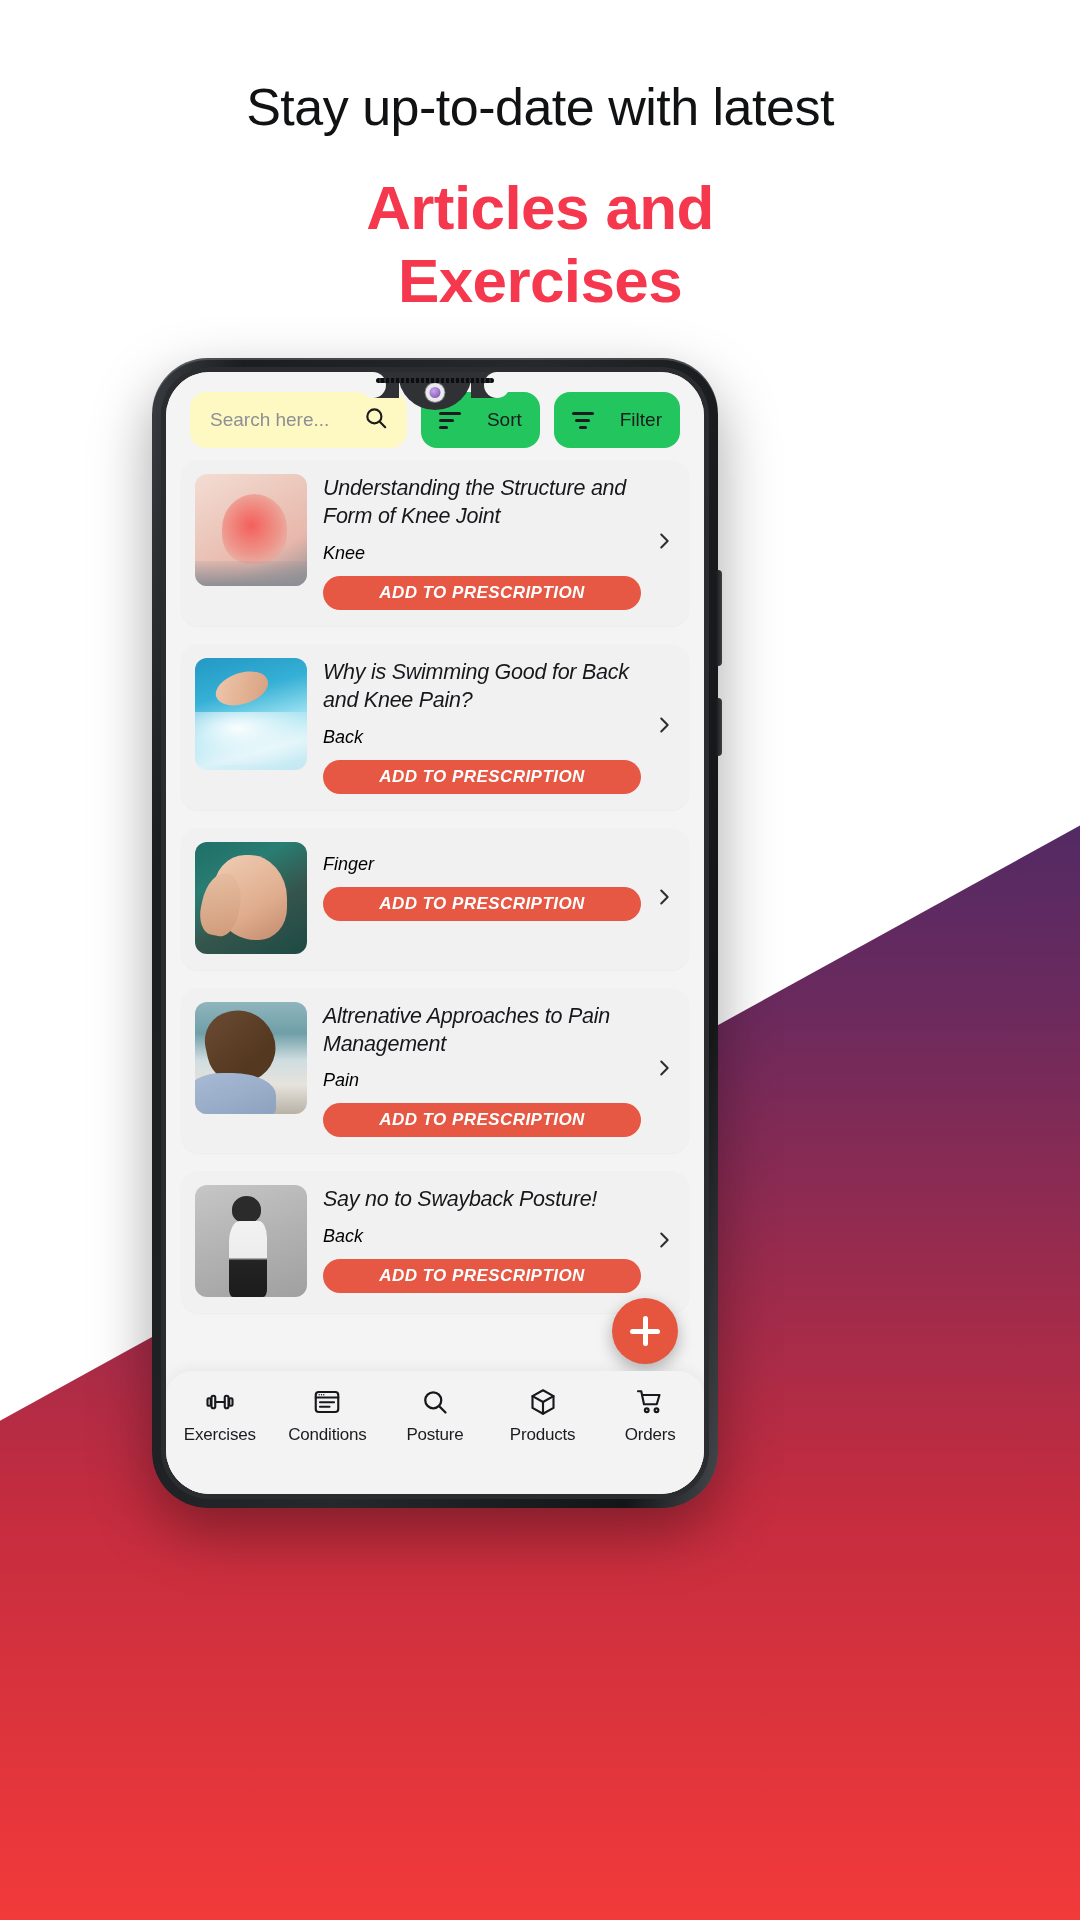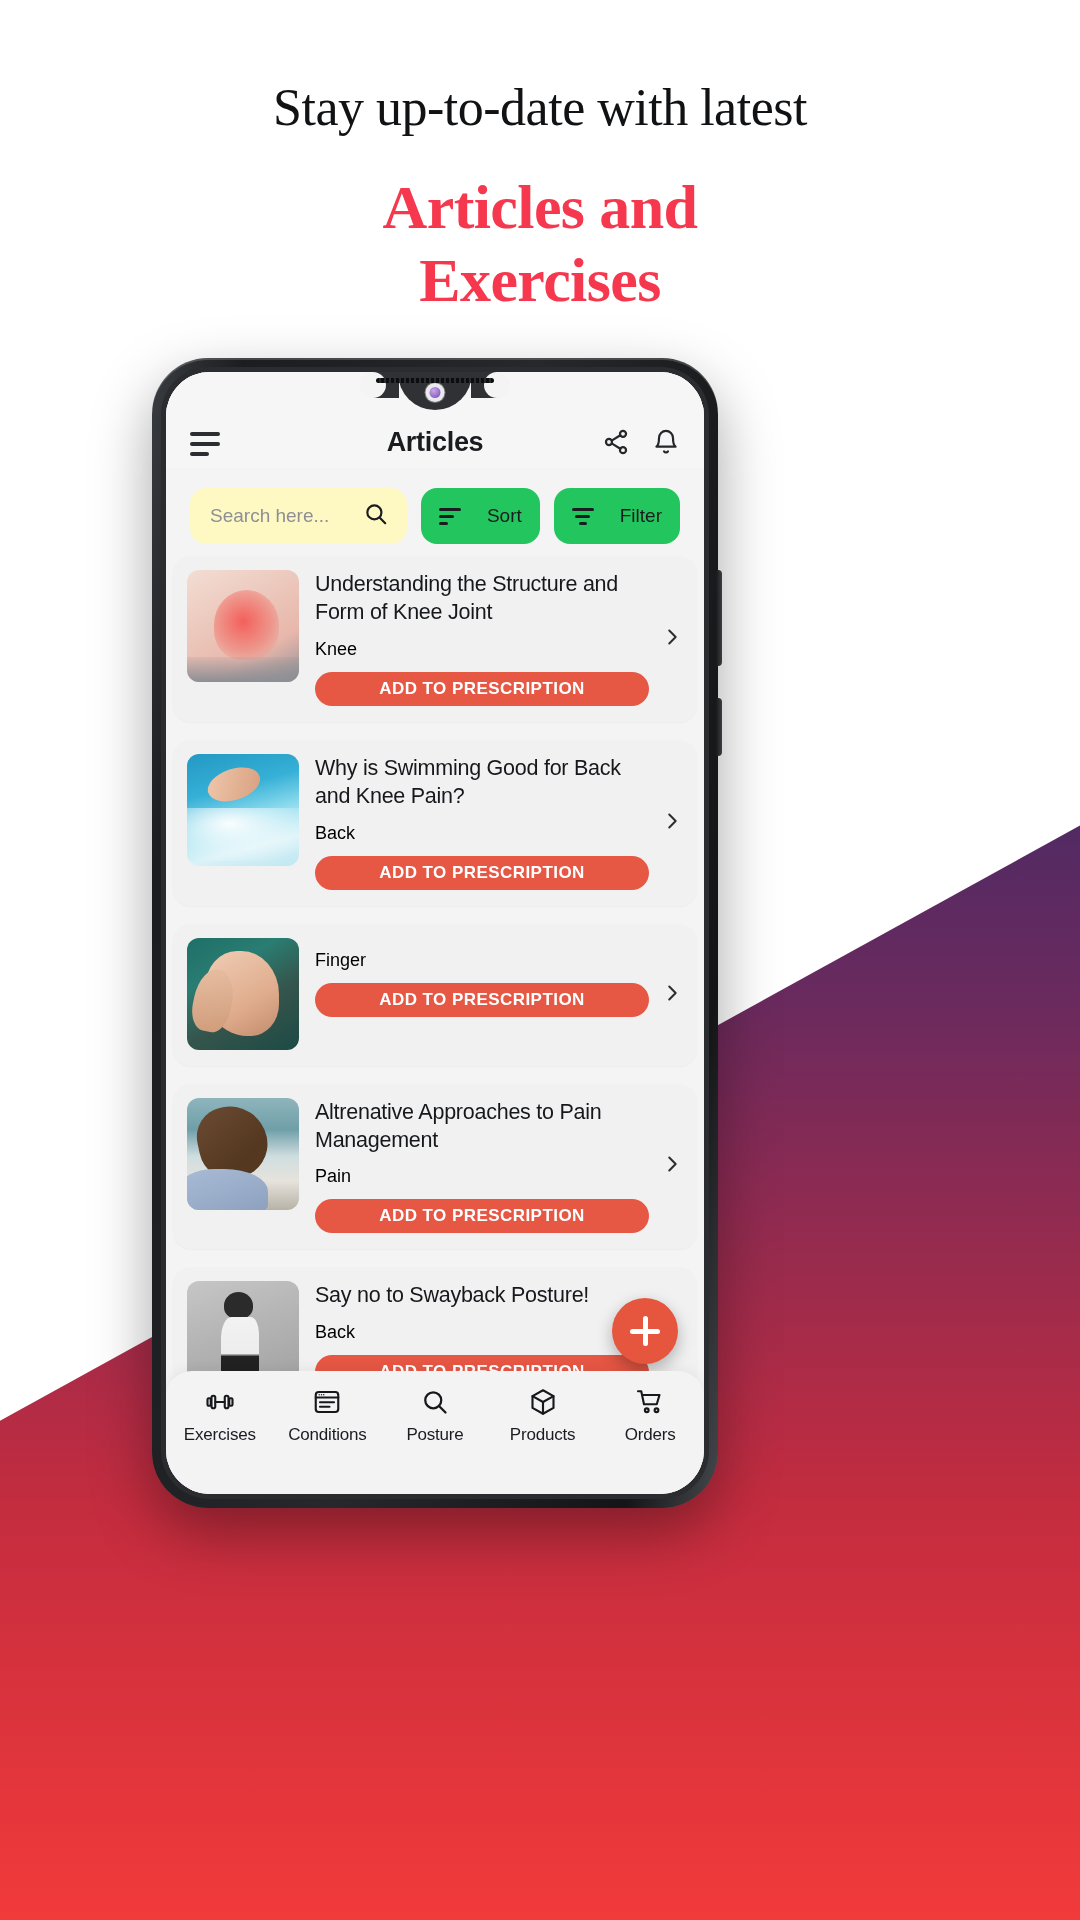--- a/index.html
+++ b/index.html
@@ -22,21 +22,21 @@
   }
   .bg-diag2 {
     position: absolute;
     left: 0; right: 0; bottom: 0; top: 0;
     background: linear-gradient(180deg, rgba(255,255,255,0.0) 0%, rgba(255,255,255,0.0) 100%);
   }
 
   
   .headline {
     position: absolute; top: 78px; left: 0; right: 0;
-    text-align: center; z-index: 3; font-family: Liberation Serif, serif;
+    text-align: center; z-index: 3;
   }
   .headline .l1 {
     font-size: 52px; color: #111214; font-weight: 400;
     letter-spacing: -0.5px; line-height: 1.15; display: block;
   }
   .headline .l2, .headline .l3 {
     font-size: 62px; color: #f5384e; font-weight: 700;
     letter-spacing: -0.6px; line-height: 1.18; display: block;
   }
   .headline .l2 { margin-top: 33px; }
@@ -162,21 +162,21 @@
   .sort-ic i { height: 3px; background: #1b1c1f; border-radius: 2px; display: block; }
   .sort-ic i:nth-child(1) { width: 22px; }
   .sort-ic i:nth-child(2) { width: 15px; }
   .sort-ic i:nth-child(3) { width: 9px; }
   .filter-ic { display: flex; flex-direction: column; gap: 4px; align-items: center; }
   .filter-ic i { height: 3px; background: #1b1c1f; border-radius: 2px; display: block; }
   .filter-ic i:nth-child(1) { width: 22px; }
   .filter-ic i:nth-child(2) { width: 15px; }
   .filter-ic i:nth-child(3) { width: 8px; }
 
-  .list { flex: 1 1 auto; overflow: hidden; padding: 0 7px; }
+  .list { flex: 1 1 auto; overflow: hidden; padding: 0 15px; font-style: italic; }
 
   .card {
     background: #f1f1f2; border-radius: 18px;
     margin-bottom: 18px; padding: 14px 14px 16px 14px;
     display: flex; gap: 16px; position: relative;
     box-shadow: 0 1px 2px rgba(0,0,0,0.035);
   }
   .thumb {
     width: 112px; height: 112px; border-radius: 12px; flex: none;
     background: #cfcfd2; overflow: hidden; position: relative;
@@ -308,45 +308,20 @@
       <div class="earpiece"></div>
       <div class="notch">
         <div class="notch-l"></div>
         <div class="notch-r"></div>
         <div class="notch-drop"></div>
         <div class="cam"></div>
       </div>
 
       <div class="app">
 
-        <div class="appbar">
-          <div class="hamburger">
-            <i></i>
-              <i></i>
-              <i></i>
-          </div>
-          <div class="appbar-title">Articles</div>
-          <div class="appbar-actions">
-            <span>
-              <svg width="28" height="28" viewBox="0 0 24 24" fill="none" stroke="#25272b" stroke-width="1.9" stroke-linecap="round" stroke-linejoin="round">
-                <circle cx="18" cy="5" r="2.6"></circle>
-                <circle cx="6" cy="12" r="2.6"></circle>
-                <circle cx="18" cy="19" r="2.6"></circle>
-                <line x1="8.3" y1="10.8" x2="15.7" y2="6.2"></line>
-                <line x1="8.3" y1="13.2" x2="15.7" y2="17.8"></line>
-              </svg>
-            </span>
-            <span>
-              <svg width="28" height="28" viewBox="0 0 24 24" fill="none" stroke="#25272b" stroke-width="1.9" stroke-linecap="round" stroke-linejoin="round">
-                <path d="M18 8.5a6 6 0 1 0-12 0c0 6-2.2 7.5-2.2 7.5h16.4S18 14.5 18 8.5"></path>
-                <path d="M13.7 20a2 2 0 0 1-3.4 0"></path>
-              </svg>
-            </span>
-          </div>
-        </div>
 
         <div class="toolsbar">
           <div class="search-box">
             <span class="ph">Search here...</span>
             <span>
               <svg width="26" height="26" viewBox="0 0 24 24" fill="none" stroke="#1b1c1f" stroke-width="2" stroke-linecap="round">
                 <circle cx="10.5" cy="10.5" r="6.5"></circle>
                 <line x1="15.5" y1="15.5" x2="20.5" y2="20.5"></line>
               </svg>
             </span>

